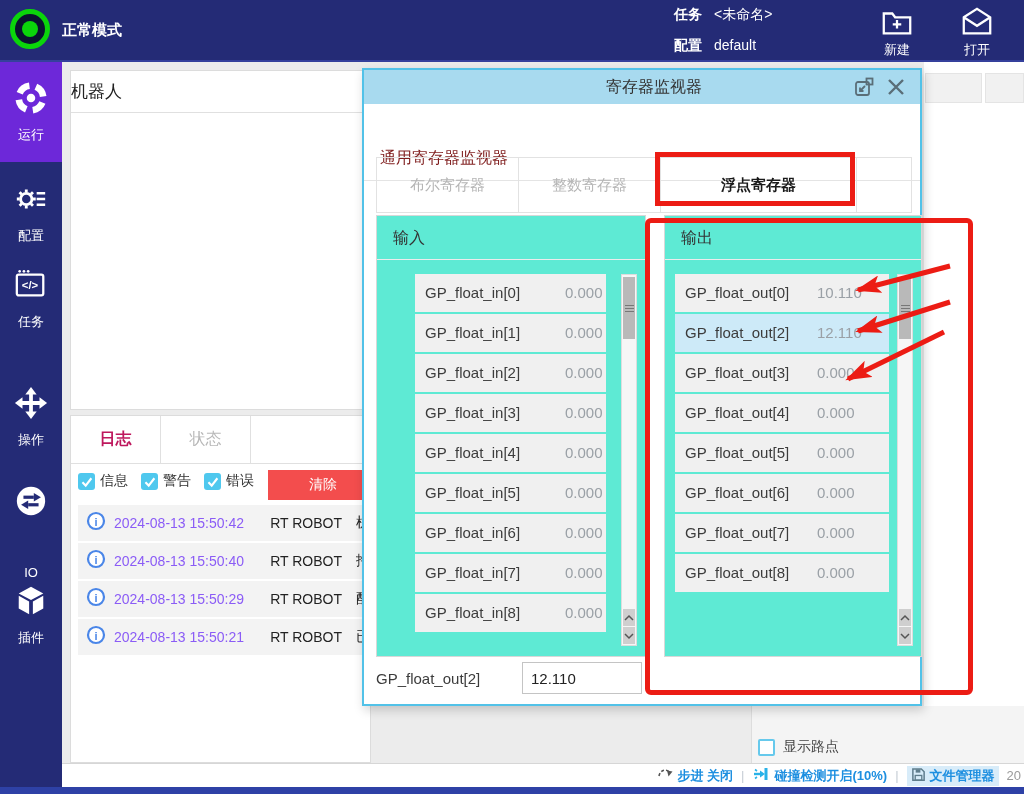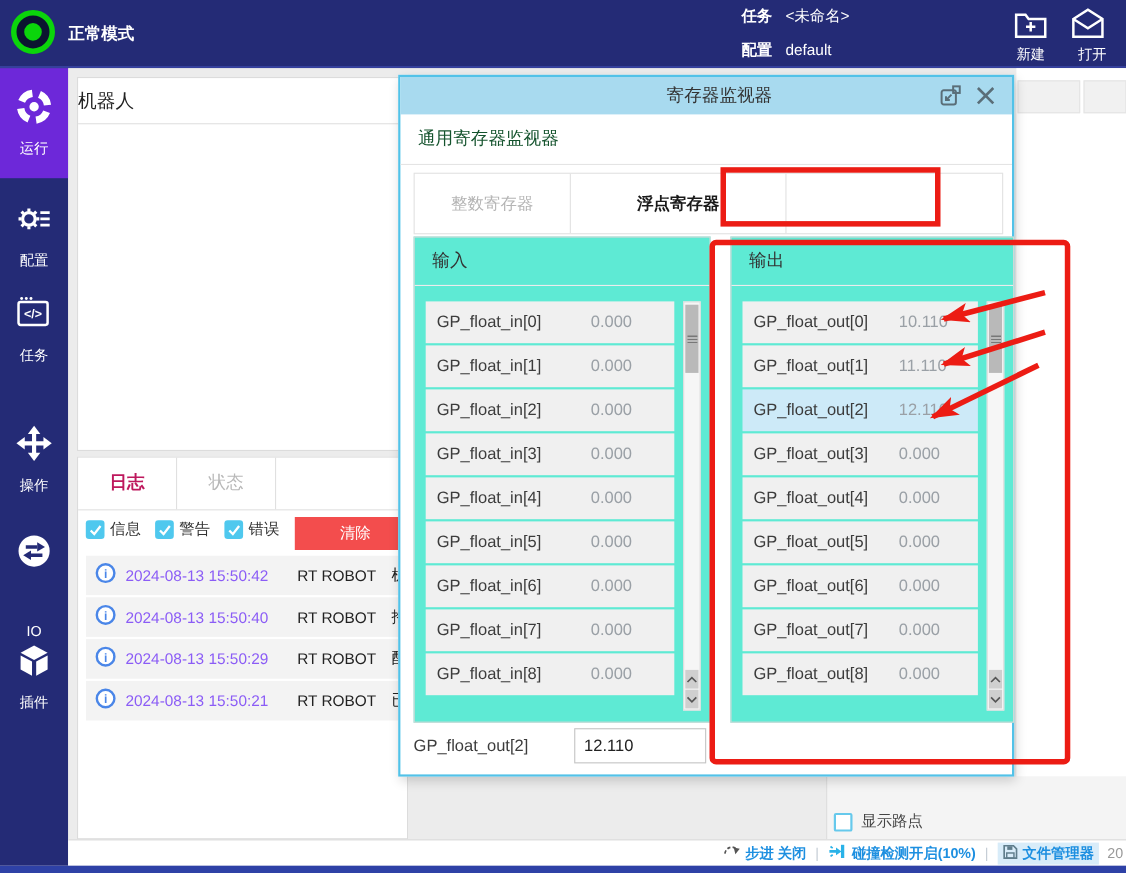--- a/index.html
+++ b/index.html
@@ -12,21 +12,21 @@
   .status-ring{position:absolute;left:10px;top:9px;width:40px;height:40px;border-radius:50%;
     border:5px solid #0bd50b;background:#0b1430;}
   .status-ring .dot{position:absolute;left:7px;top:7px;width:16px;height:16px;border-radius:50%;background:#0bd50b;}
   .mode{position:absolute;left:62px;top:21px;color:#fff;font-size:15px;font-weight:bold;}
   .kv{position:absolute;color:#fff;font-size:14px;white-space:nowrap;}
   .kv .k{font-weight:bold;margin-right:12px;}
   .kv1{left:674px;top:6px;} .kv2{left:674px;top:37px;}
   .tool{position:absolute;top:5px;width:58px;display:flex;flex-direction:column;align-items:center;color:#fff;cursor:pointer;}
   .tool svg{display:block;}
   .tool .tlabel{font-size:13px;margin-top:2px;}
-  .tool-new{left:908px;} .tool-open{left:948px;align-items:flex-end;}
+  .tool-new{left:868px;} .tool-open{left:948px;}
 
   
   .sidebar{position:absolute;left:0;top:62px;width:62px;height:725px;background:#242b76;}
   .si{position:absolute;left:0;width:62px;display:flex;flex-direction:column;align-items:center;color:#fff;cursor:pointer;}
   .si .silabel{font-size:13px;margin-top:7px;}
   .si-run{top:0;height:100px;background:#6d28d9;justify-content:center;}
   .si-config{top:120px;} .si-task{top:206px;} .si-op{top:324px;} .si-io{top:422px;gap:36px;} .si-plugin{top:522px;}
 
   
   .main-bg{position:absolute;left:62px;top:62px;width:962px;height:725px;background:#ececec;}
@@ -58,30 +58,30 @@
   .wp{position:absolute;left:6px;bottom:7px;display:flex;align-items:center;gap:8px;font-size:14px;color:#444;}
   .cb-empty{width:17px;height:17px;border:2px solid #66c9ec;border-radius:2px;background:#fff;}
 
   
   .dialog{position:absolute;left:362px;top:68px;width:560px;height:638px;background:#fff;border:2px solid #52c2e8;
     box-shadow:2px 4px 10px rgba(0,0,0,.18);z-index:10;}
   .dlg-titlebar{height:34px;background:#a8daef;display:flex;align-items:center;justify-content:center;position:relative;}
   .dlg-title{font-size:16px;color:#333;margin-left:24px;}
   .dlg-icon{position:absolute;top:7px;width:20px;height:20px;cursor:pointer;}
   .dlg-pop{right:46px;} .dlg-close{right:14px;}
-  .dlg-subtitle{height:46px;line-height:46px;padding-left:16px;font-size:16px;color:#14532d;border-bottom:1px solid #e4e4e4;}
+  .dlg-subtitle{height:46px;line-height:46px;padding-left:16px;font-size:16px;color:#7f1d1d;border-bottom:1px solid #e4e4e4;margin-top:31px;}
   .dlg-tabs{position:absolute;left:12px;top:87px;width:536px;height:56px;border:1px solid #e2e2e2;display:flex;}
   .dlg-tab{display:flex;align-items:center;justify-content:center;font-size:15px;color:#b5b5b5;border-right:1px solid #e2e2e2;cursor:pointer;}
   .dt1,.dt2{width:142px;} .dt3{width:196px;} .dt4{flex:1;border-right:none;}
   .dlg-tab.active{color:#1a1a1a;font-weight:bold;}
   .io-panel{position:absolute;top:145px;height:442px;border:1px solid #d8d8d8;background:#5eead4;}
   .in-panel{left:12px;width:270px;} .out-panel{left:300px;width:258px;}
   .io-hd{height:44px;line-height:44px;padding-left:16px;font-size:16px;color:#333;border-bottom:1px solid #ececec;}
   .list{position:absolute;left:10px;top:58px;}
-  .in-panel .list{width:226px;} .out-panel .list{width:214px;}
+  .in-panel .list{width:191px;margin-left:28px;} .out-panel .list{width:214px;}
   .reg-row{position:relative;height:38px;margin-bottom:2px;background:#f0f0f0;cursor:pointer;}
   .reg-row.selected{background:#cdeaf8;}
   .reg-name{position:absolute;left:10px;top:10px;font-size:15px;color:#3c3c3c;}
   .reg-val{position:absolute;top:10px;font-size:15px;color:#9aa0a6;}
   .in-panel .reg-val{left:150px;} .out-panel .reg-val{left:142px;}
   .sbar{position:absolute;right:8px;top:58px;bottom:10px;width:16px;background:#f6f6f6;border:1px solid #ddd;}
   .sthumb{position:absolute;left:1px;right:1px;top:2px;height:62px;background:#b9b9b9;display:flex;align-items:center;justify-content:center;}
   .grip{width:9px;height:7px;background:repeating-linear-gradient(180deg,#777 0 1px,transparent 1px 3px);}
   .sbtn{position:absolute;left:1px;right:1px;height:17px;background:#cfcfcf;display:flex;align-items:center;justify-content:center;}
   .sbtn.up{bottom:19px;} .sbtn.down{bottom:1px;}
@@ -302,20 +302,21 @@
             <rect x="12.5" y="1.5" width="6" height="6" fill="none" stroke="#5a6e78" stroke-width="1.8"></rect>
             <path d="M11,9 L6,14 M6,10.5 V14 H9.5" fill="none" stroke="#5a6e78" stroke-width="1.8"></path>
           </svg></span>
       <span class="dlg-icon dlg-close"><svg width="20" height="20" viewBox="0 0 20 20">
             <path d="M3,3 L17,17 M17,3 L3,17" stroke="#5a6e78" stroke-width="2.4"></path>
           </svg></span>
     </div>
     <div class="dlg-subtitle">通用寄存器监视器</div>
 
     <div class="dlg-tabs">
+      <div class="dlg-tab dt1">布尔寄存器</div>
       <div class="dlg-tab dt2">整数寄存器</div>
       <div class="dlg-tab dt3 active">浮点寄存器</div>
       <div class="dlg-tab dt4"></div>
     </div>
 
     <div class="io-panel in-panel">
       <div class="io-hd">输入</div>
       <div class="list">
 
       <div class="reg-row">
@@ -372,24 +373,20 @@
       </div>
     </div>
 
     <div class="io-panel out-panel">
       <div class="io-hd">输出</div>
       <div class="list">
 
       <div class="reg-row">
           <span class="reg-name">GP_float_out[0]</span>
           <span class="reg-val">10.110</span>
-        </div>
-          <div class="reg-row">
-          <span class="reg-name">GP_float_out[1]</span>
-          <span class="reg-val">11.110</span>
         </div>
           <div class="reg-row selected">
           <span class="reg-name">GP_float_out[2]</span>
           <span class="reg-val">12.110</span>
         </div>
           <div class="reg-row">
           <span class="reg-name">GP_float_out[3]</span>
           <span class="reg-val">0.000</span>
         </div>
           <div class="reg-row">

